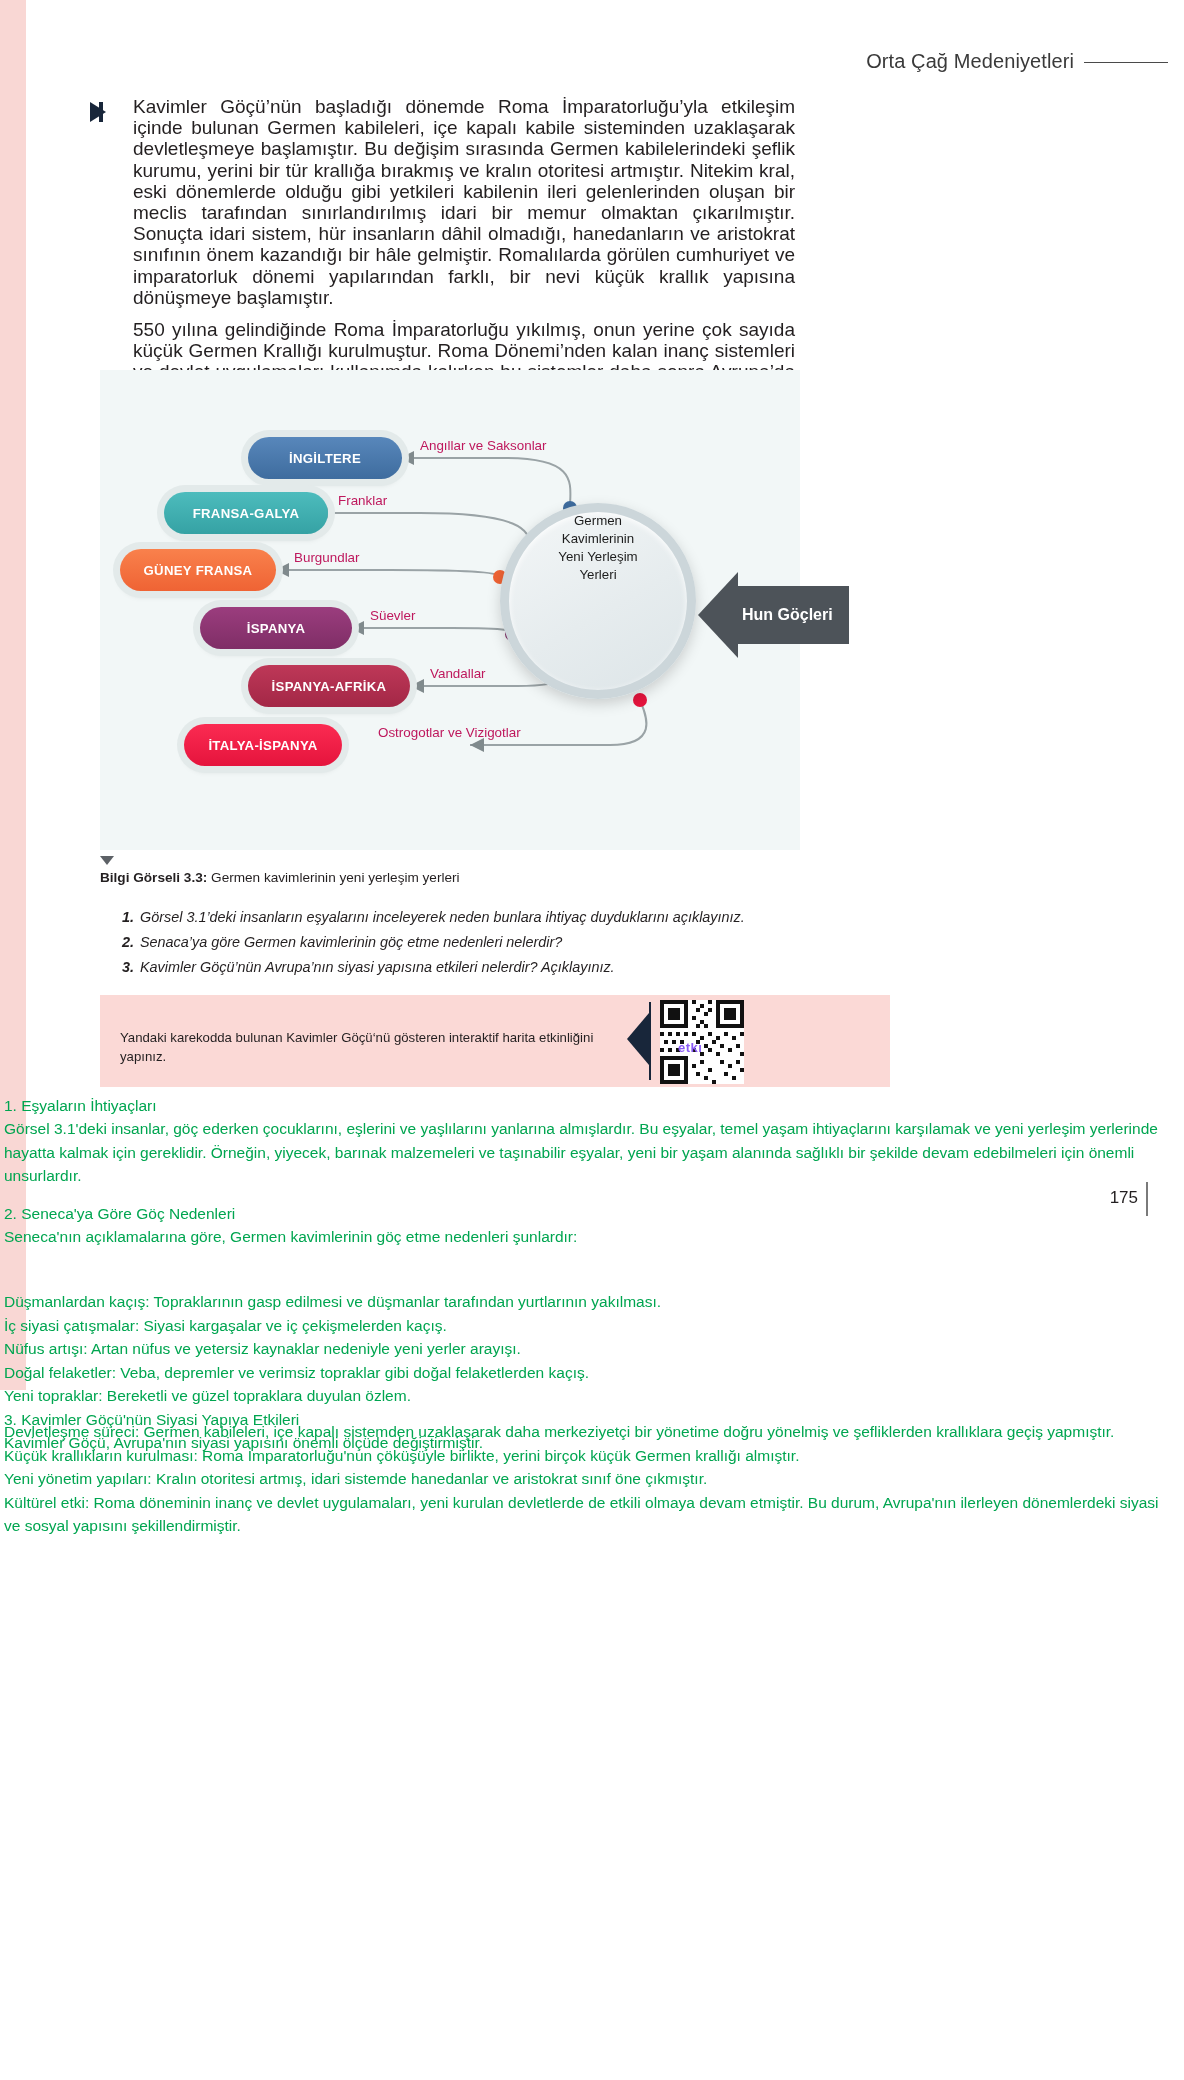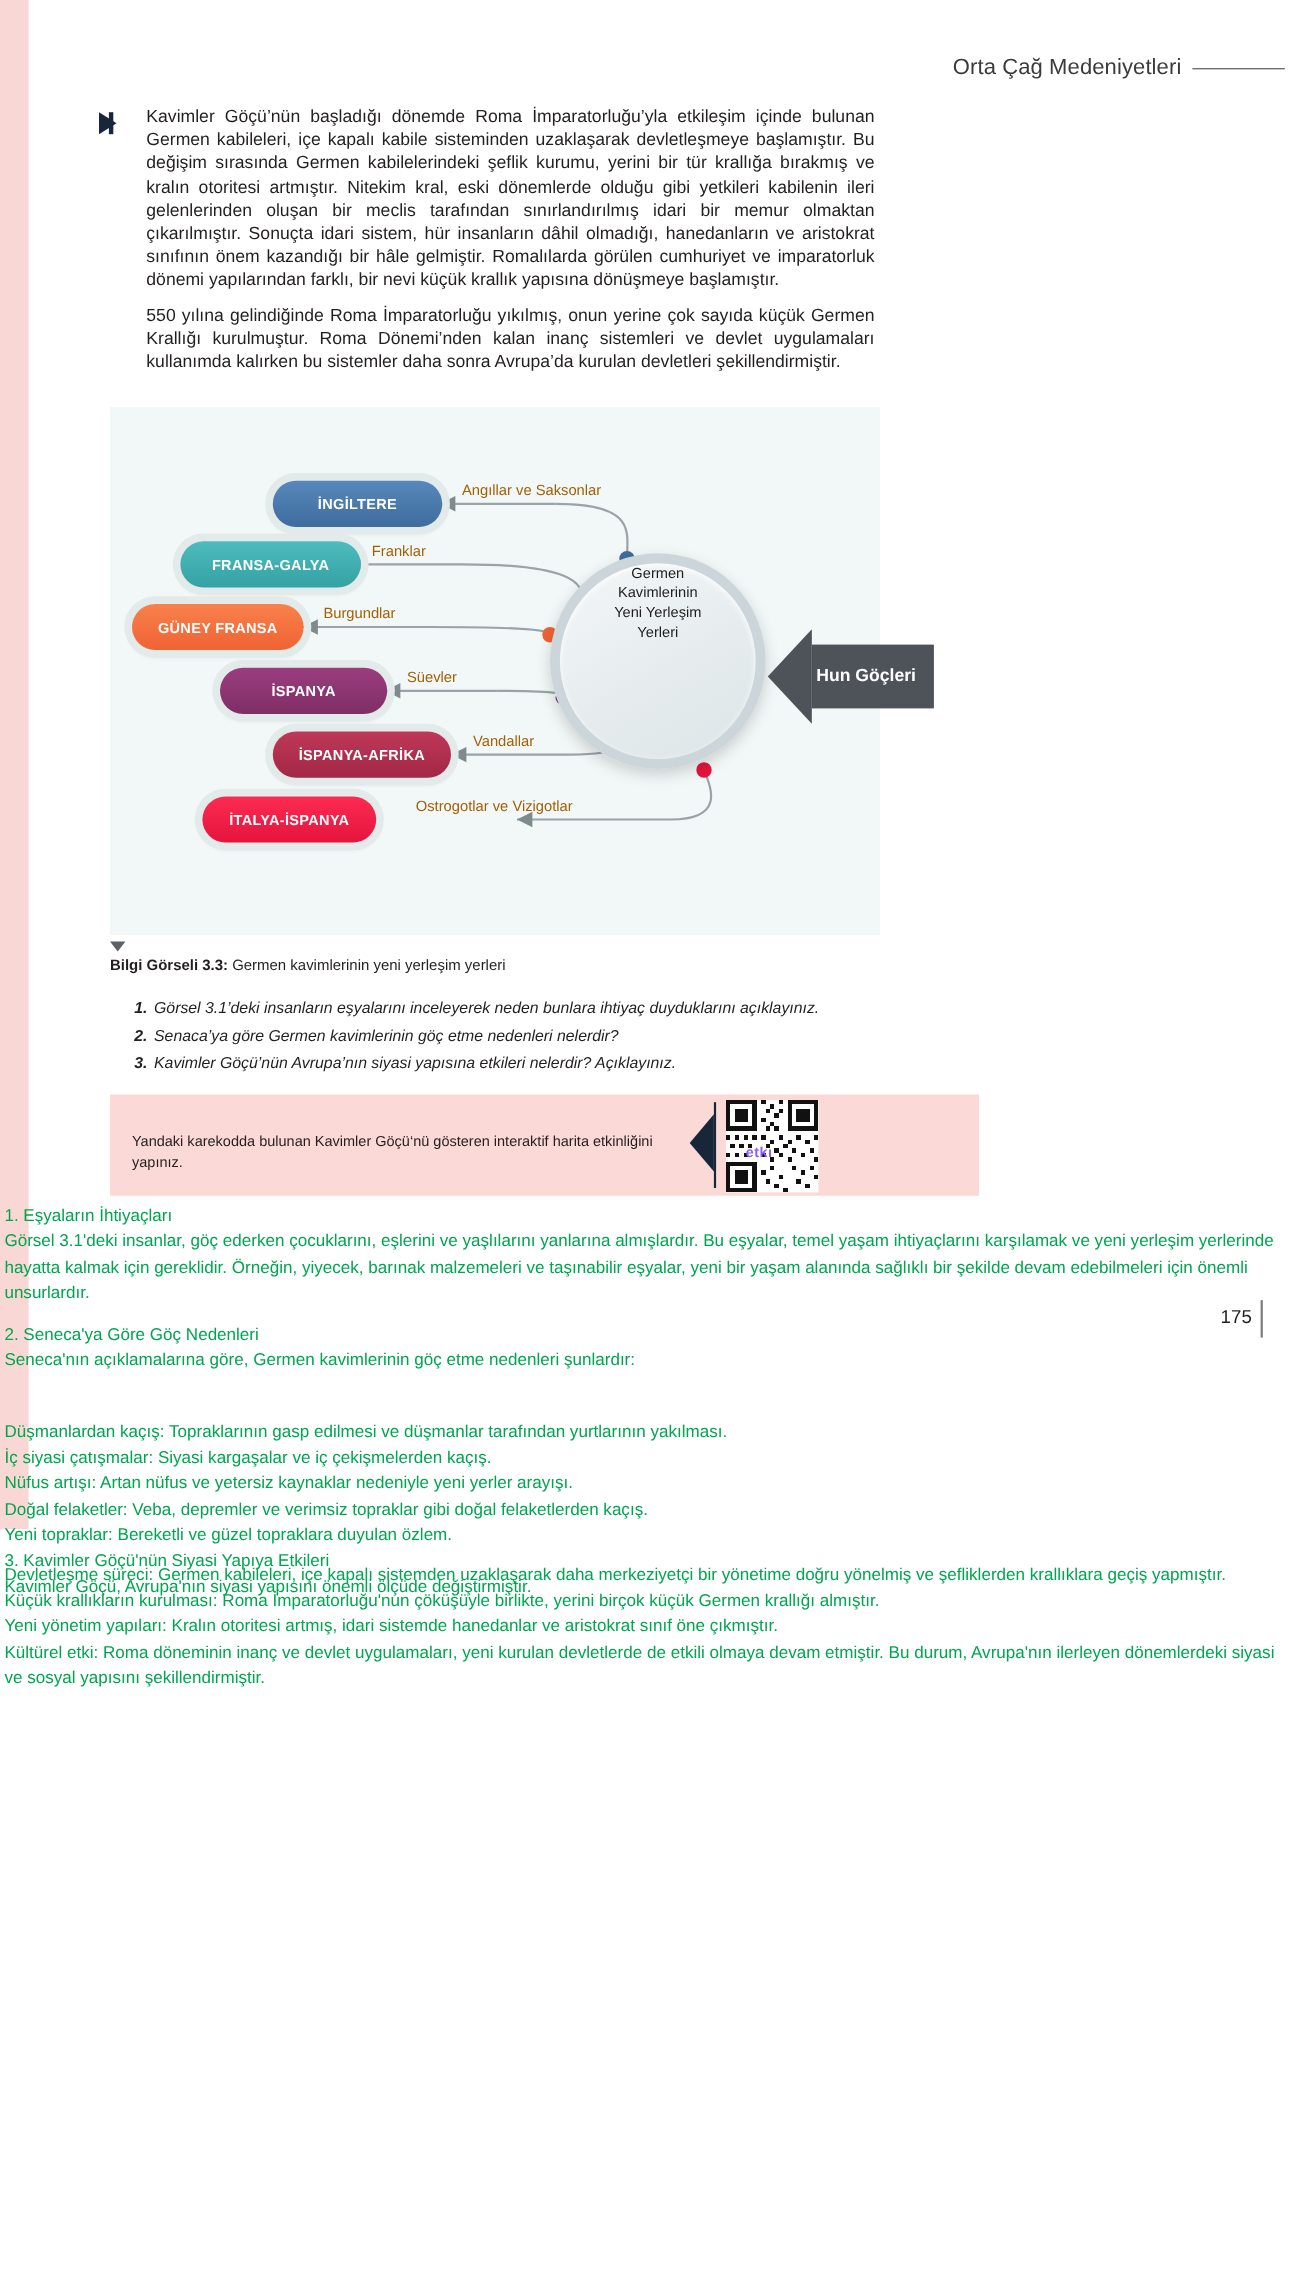--- a/index.html
+++ b/index.html
@@ -44,41 +44,41 @@
     border-top:10px solid transparent;
     border-bottom:10px solid transparent;
     border-left:16px solid #18263a;
   }
   .bullet-icon::before{
     content:""; position:absolute; left:-7px; top:-10px;
     width:4px; height:20px; background:#18263a;
   }
   p.para {
     margin:0 0 11px 0;
-    font-size:16px; line-height:21.2px;
+    font-size:19px; line-height:21.2px;
     text-align:justify; color:#231f20;
     hyphens:none;
   }
 
   
   .info-panel {
     position:absolute; left:100px; top:370px;
     width:700px; height:480px;
     background:#f2f7f7;
   }
   .pill {
     position:absolute; height:42px;
     border-radius:21px;
     display:flex; align-items:center; justify-content:center;
     color:#ffffff; font-weight:bold; font-size:13.2px;
     letter-spacing:.3px; white-space:nowrap;
     box-shadow:0 0 0 7px #e3eaea, 0 4px 7px rgba(0,0,0,.18);
   }
   .arrow-lbl {
-    position:absolute; font-size:13.4px; color:#a16207;
+    position:absolute; font-size:13.4px; color:#be185d;
     white-space:nowrap;
   }
   .center-circle {
     position:absolute;
     width:196px; height:196px; border-radius:50%;
     background:linear-gradient(150deg,#f3f6f7 0%,#e6ecee 55%,#dde5e8 100%);
     border:9px solid #ccd6da;
     box-shadow:0 5px 14px rgba(0,0,0,.17), inset 0 2px 6px rgba(255,255,255,.9);
     display:flex; align-items:flex-start; justify-content:center;
     text-align:center;

